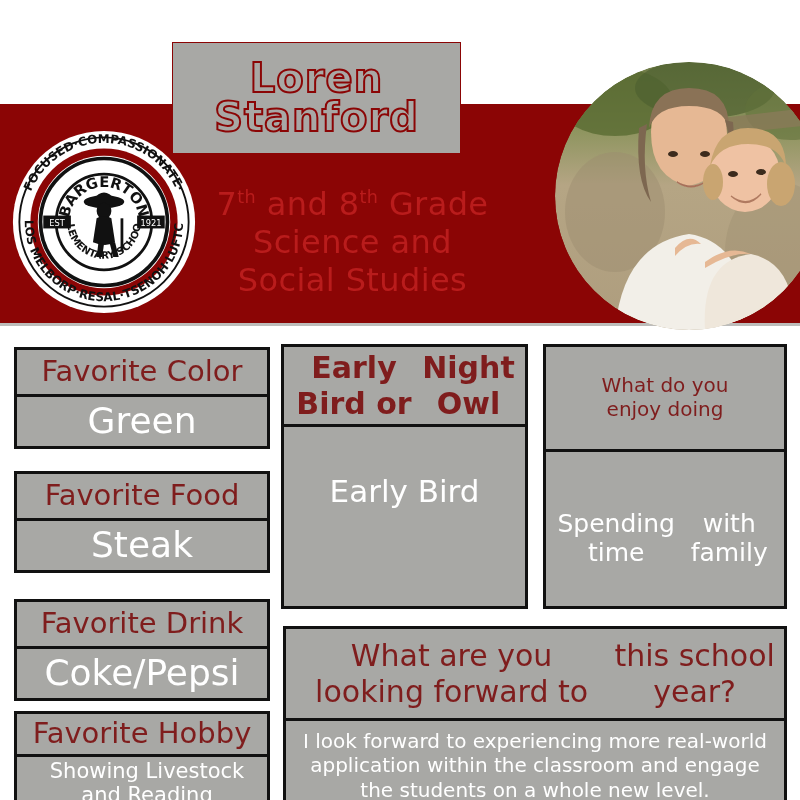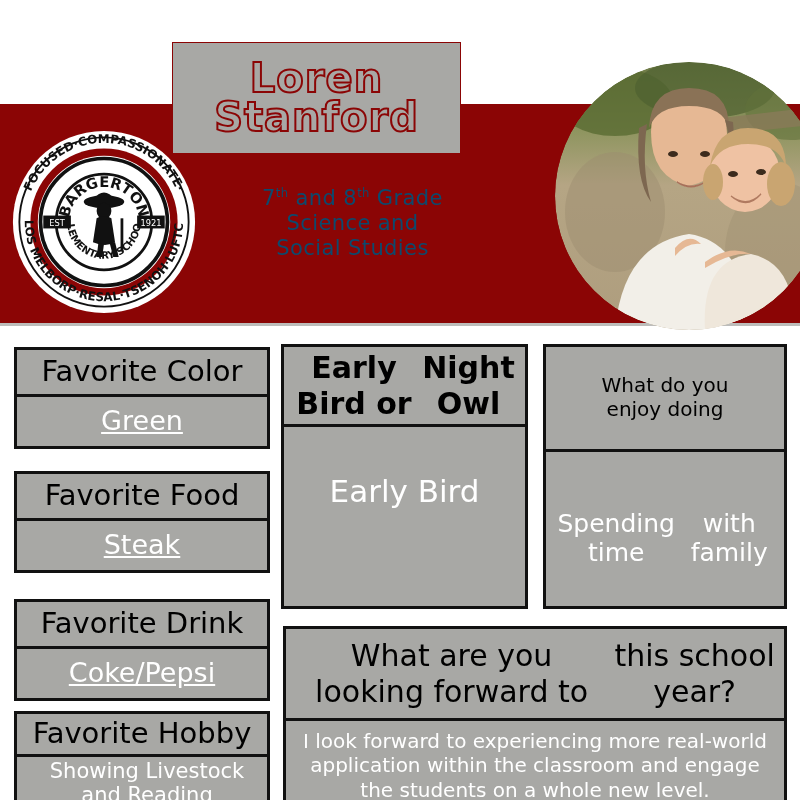--- a/index.html
+++ b/index.html
@@ -55,23 +55,23 @@
     text-align: center;
     white-space: nowrap;
   }
 
   .subtitle {
     position: absolute;
     left: 180px;
     top: 152px;
     width: 345px;
     z-index: 5;
-    color: #0c4a6e;
+    color: #b91c1c;
     font-family: "DejaVu Sans", sans-serif;
-    font-size: 21px;
+    font-size: 32px;
     line-height: 1.18;
     text-align: center;
     letter-spacing: 0.4px;
   }
   .subtitle sup {
     font-size: 0.55em;
     vertical-align: super;
     line-height: 0;
   }
 
@@ -108,28 +108,28 @@
   .cell {
     background: #a8a8a5;
     box-sizing: border-box;
     display: flex;
     align-items: center;
     justify-content: center;
     text-align: center;
     padding: 2px 6px;
   }
   .cell.q {
-    color: #000000;
+    color: #7f1d1d;
     border-bottom: 3px solid #111111;
   }
   .cell.a {
     color: #ffffff;
   }
   .t-lbl   { font-size: 29px; line-height: 1.1; }
-  .t-ans   { font-size: 27px; line-height: 1.12; text-decoration: underline; }
+  .t-ans   { font-size: 36px; line-height: 1.12; }
   .t-ans-s { font-size: 21px; line-height: 1.14; }
   .t-q-md  { font-size: 20px; line-height: 1.18; }
   .t-ans-md{ font-size: 25px; line-height: 1.16; }
   .t-q-lg  { font-size: 30px; line-height: 1.2; }
   .t-body  { font-size: 20px; line-height: 1.22; }
   .t-early { font-size: 31px; }
 </style>
 </head>
 <body>
 

